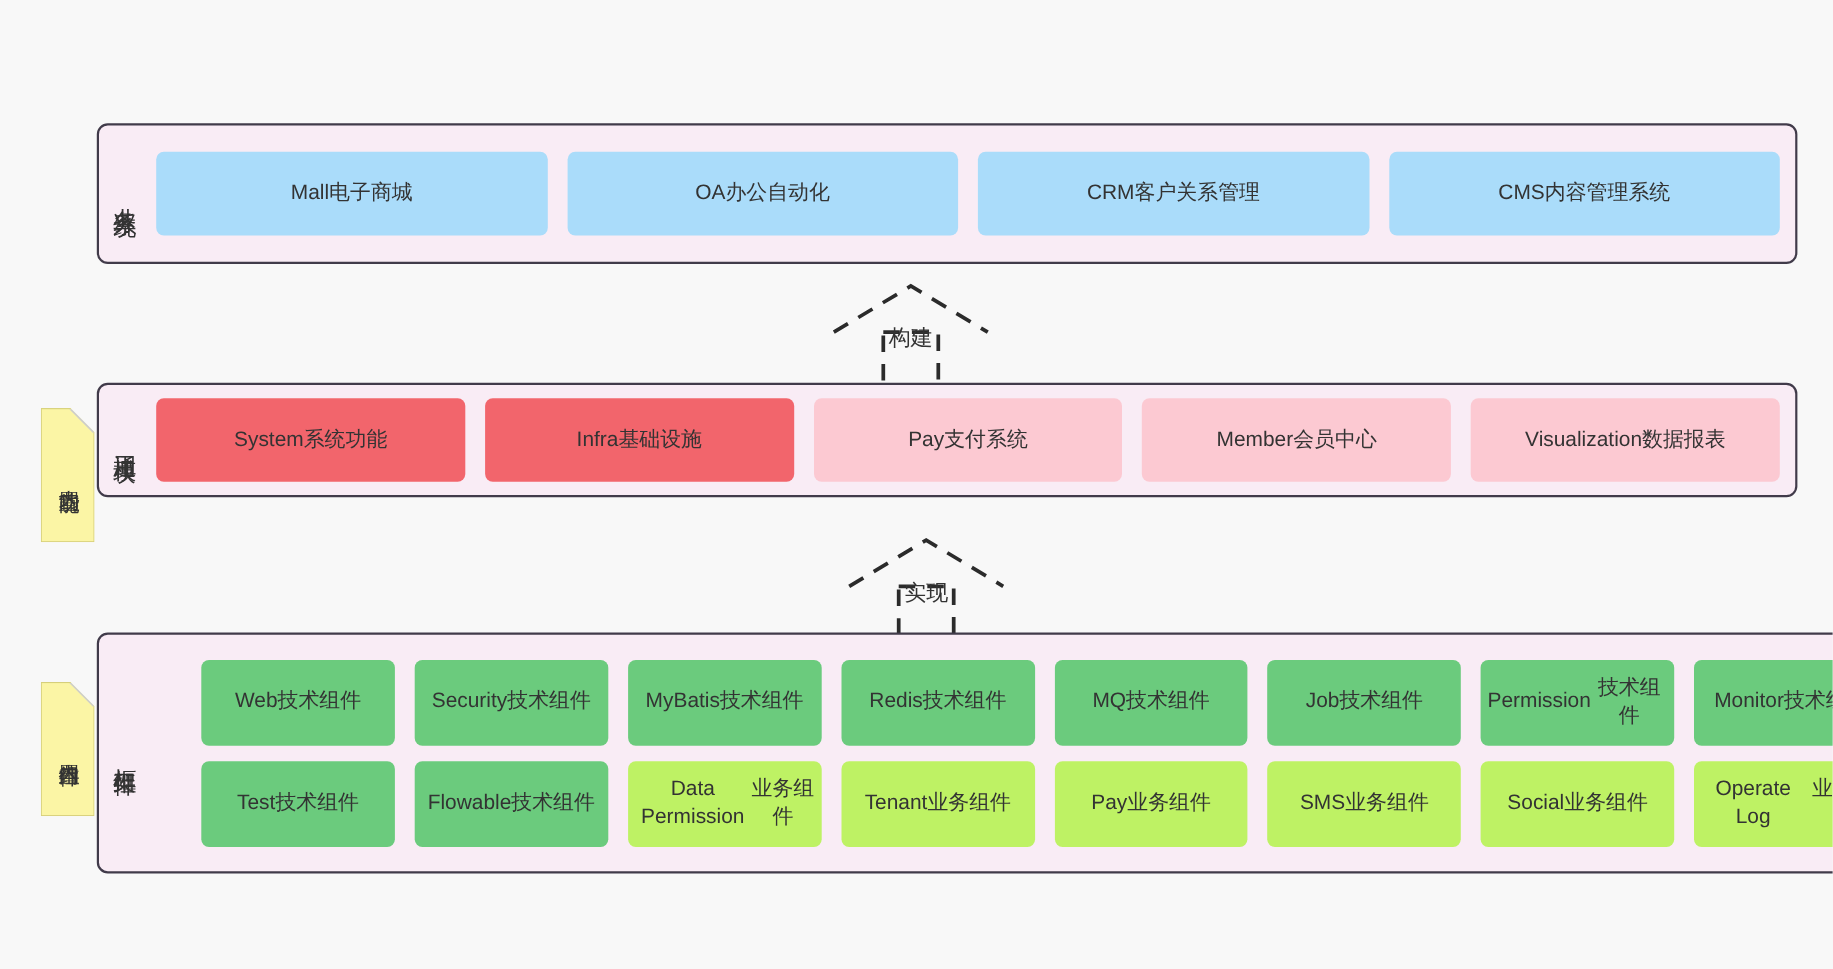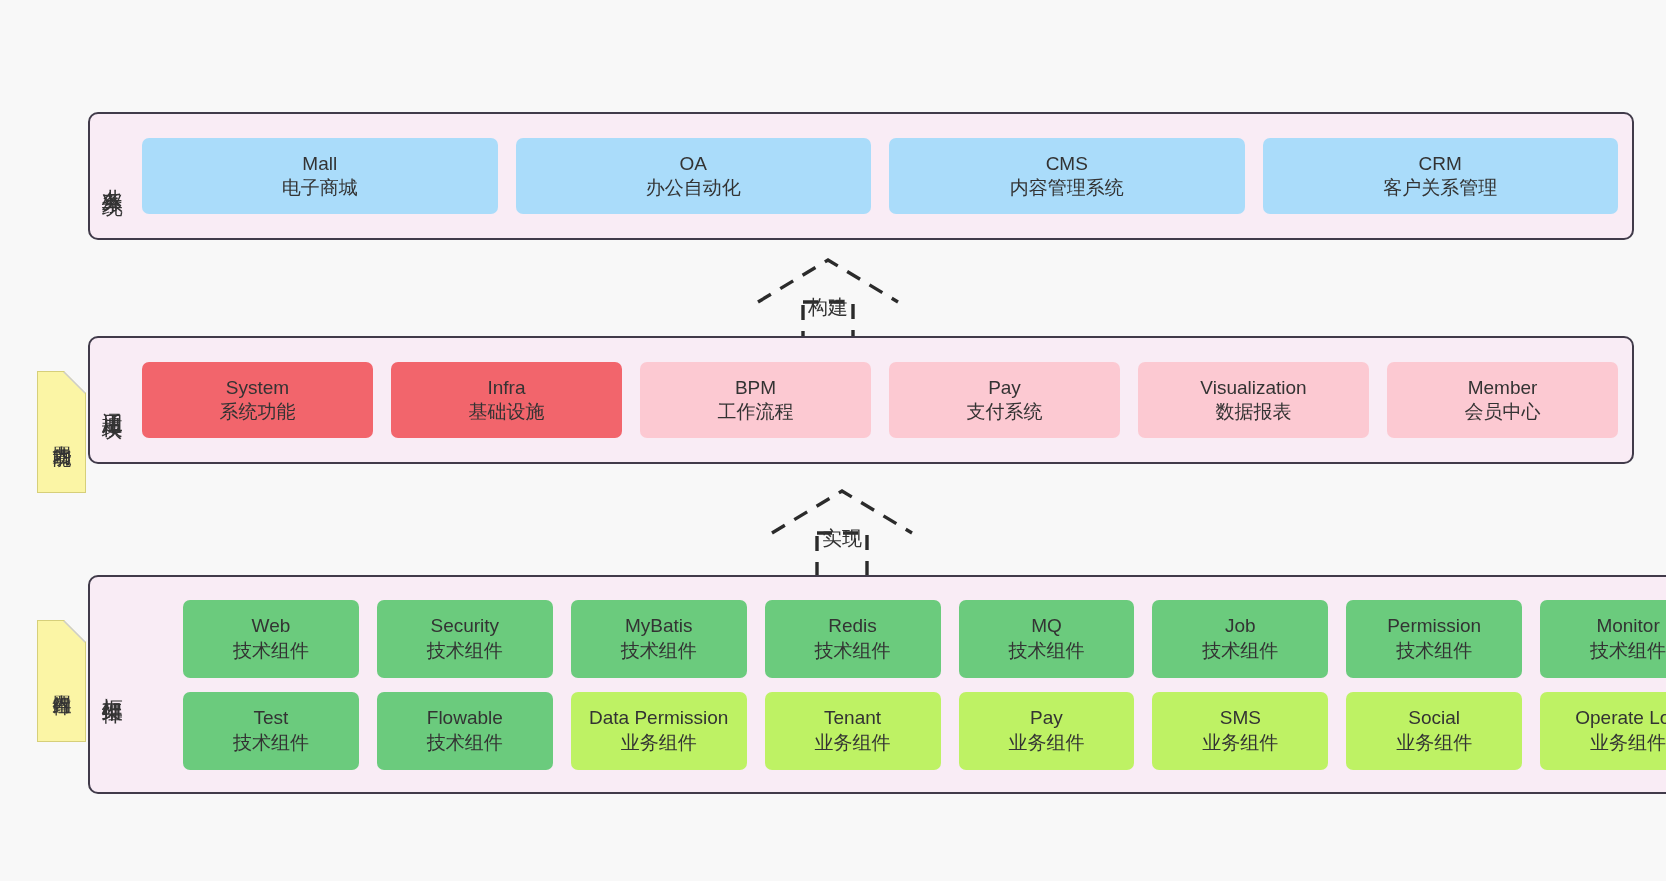--- a/index.html
+++ b/index.html
@@ -55,21 +55,21 @@
   }
   .row {
     display: flex;
     gap: 18px;
     align-items: stretch;
   }
   .cell {
     flex: 1 1 0;
     border-radius: 7px;
     display: flex;
-    flex-direction: column;
+    flex-direction: row;
     align-items: center;
     justify-content: center;
     text-align: center;
     font-size: 19px;
     line-height: 1.28;
     color: #333333;
     user-select: none;
     padding: 16px 6px;
     box-sizing: border-box;
   }
@@ -84,23 +84,23 @@
     height: 128px;
   }
   #layer-business .cell {
     background: #aadcfa;
     height: 76px;
   }
 
   
   #layer-modules {
     left: 88px;
-    top: 336px;
+    top: 348px;
     width: 1546px;
-    height: 128px;
+    height: 104px;
   }
   #layer-modules .cell {
     height: 76px;
   }
   .c-red    { background: #f2656c; }
   .c-pink   { background: #fcc9d2; }
 
   
   #layer-framework {
     left: 88px;
@@ -188,26 +188,26 @@
       <div class="row">
         <div class="cell">
           <span class="ln1">Mall</span>
           <span class="ln2">电子商城</span>
         </div>
         <div class="cell">
           <span class="ln1">OA</span>
           <span class="ln2">办公自动化</span>
         </div>
         <div class="cell">
+          <span class="ln1">CRM</span>
+          <span class="ln2">客户关系管理</span>
+        </div>
+        <div class="cell">
           <span class="ln1">CMS</span>
           <span class="ln2">内容管理系统</span>
-        </div>
-        <div class="cell">
-          <span class="ln1">CRM</span>
-          <span class="ln2">客户关系管理</span>
         </div>
       </div>
     </div>
   </div>
 
   <div class="arrow" id="arrow-build">
     <svg width="160" height="100" viewBox="0 0 160 100">
       <path d="M 10 46 L 80 4 L 150 46" fill="none" stroke="#2b2b2b" stroke-width="3.4" stroke-dasharray="15 11" stroke-linecap="butt"></path>
       <path d="M 55 46 L 105 46 L 105 96 L 55 96 Z" fill="none" stroke="#2b2b2b" stroke-width="3.4" stroke-dasharray="15 11"></path>
     </svg>
@@ -220,34 +220,30 @@
       <div class="row">
         <div class="cell c-red">
           <span class="ln1">System</span>
           <span class="ln2">系统功能</span>
         </div>
         <div class="cell c-red">
           <span class="ln1">Infra</span>
           <span class="ln2">基础设施</span>
         </div>
         <div class="cell c-pink">
-          <span class="ln1">BPM</span>
-          <span class="ln2">工作流程</span>
-        </div>
-        <div class="cell c-pink">
           <span class="ln1">Pay</span>
           <span class="ln2">支付系统</span>
+        </div>
+        <div class="cell c-pink">
+          <span class="ln1">Member</span>
+          <span class="ln2">会员中心</span>
         </div>
         <div class="cell c-pink">
           <span class="ln1">Visualization</span>
           <span class="ln2">数据报表</span>
-        </div>
-        <div class="cell c-pink">
-          <span class="ln1">Member</span>
-          <span class="ln2">会员中心</span>
         </div>
       </div>
     </div>
   </div>
 
   <div class="arrow" id="arrow-implement">
     <svg width="160" height="100" viewBox="0 0 160 100">
       <path d="M 10 46 L 80 4 L 150 46" fill="none" stroke="#2b2b2b" stroke-width="3.4" stroke-dasharray="15 11" stroke-linecap="butt"></path>
       <path d="M 55 46 L 105 46 L 105 96 L 55 96 Z" fill="none" stroke="#2b2b2b" stroke-width="3.4" stroke-dasharray="15 11"></path>
     </svg>

